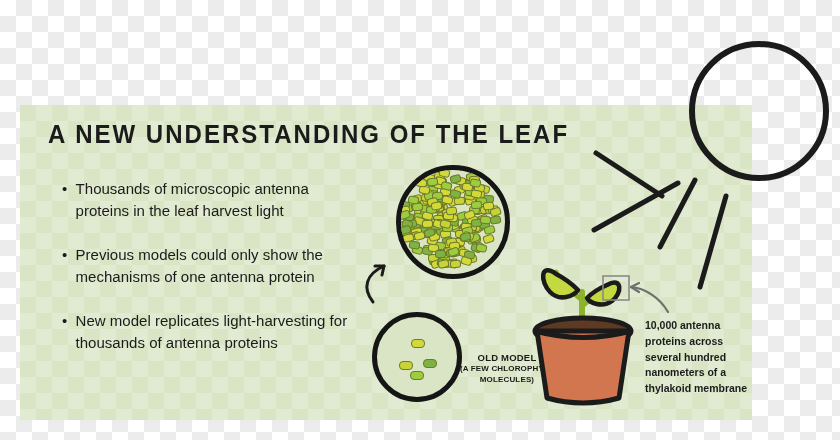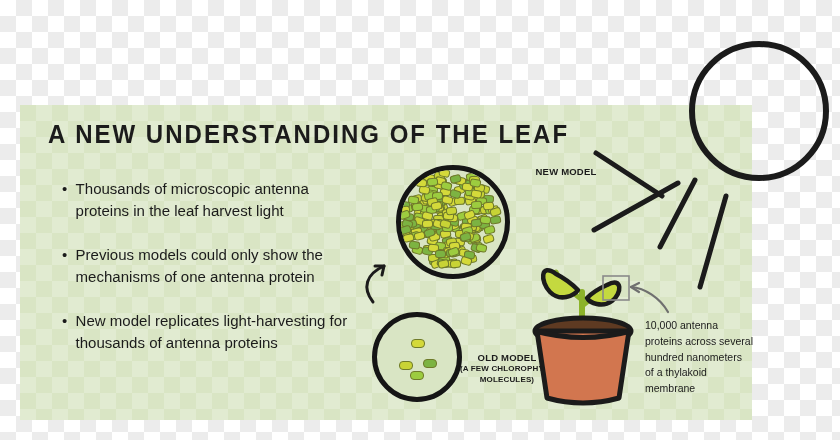--- a/index.html
+++ b/index.html
@@ -64,21 +64,21 @@
     font-weight:bold;
   }
   #new-model-label{left:503px;top:166px;width:126px;}
   #old-model-label{left:448px;top:352px;width:118px;}
   .cl-title{font-size:9.5px;letter-spacing:.2px;line-height:1.3;}
   .cl-sub{font-size:8px;letter-spacing:.15px;line-height:1.35;}
 
   
   #annotation{
     position:absolute;left:645px;top:318px;width:108px;
-    font-size:10.5px;line-height:1.5;color:#1b1b1b;font-weight:400;
+    font-size:10.5px;line-height:1.5;color:#1b1b1b;font-weight:700;
     font-family:"Liberation Sans Narrow","Liberation Sans",sans-serif;
   }
 
   
   #sun{
     position:absolute;left:689px;top:41px;width:128px;height:128px;
     border-radius:50%;border:6px solid #1b1b1b;
   }
 
   
@@ -319,21 +319,20 @@
     <div class="blob" style="left: 60.4291px; top: 87.214px; width: 8.5px; height: 5.5px; background: rgb(212, 217, 58); transform: rotate(16.3181deg);"></div>
   </div>
 <div id="small-circle">
     <div class="blob" style="left: 34px; top: 22px; width: 12px; height: 7px; border-radius: 4px; background: rgb(212, 217, 58);"></div>
     <div class="blob" style="left: 22px; top: 44px; width: 12px; height: 7px; border-radius: 4px; background: rgb(200, 211, 53);"></div>
     <div class="blob" style="left: 46px; top: 42px; width: 12px; height: 7px; border-radius: 4px; background: rgb(124, 179, 66);"></div>
     <div class="blob" style="left: 33px; top: 54px; width: 12px; height: 7px; border-radius: 4px; background: rgb(156, 204, 63);"></div>
   </div>
 
 <div class="circ-label" id="new-model-label">
-  <div class="cl-title">NEW MODEL</div>
 </div>
 <div class="circ-label" id="old-model-label">
   <div class="cl-title">OLD MODEL</div>
   <div class="cl-sub">(A FEW CHLOROPHYLL MOLECULES)</div>
 </div>
 
 <div id="annotation">10,000 antenna proteins across several hundred nanometers of a thylakoid membrane</div>
 
 <div id="sun"></div>
 

